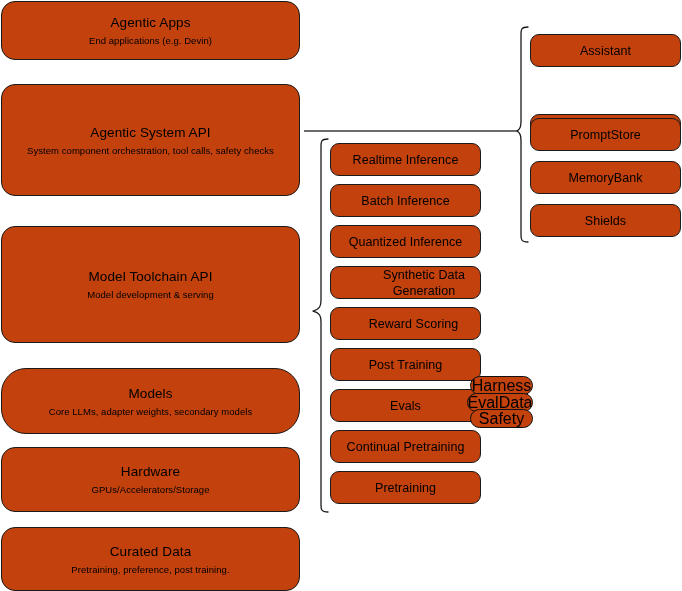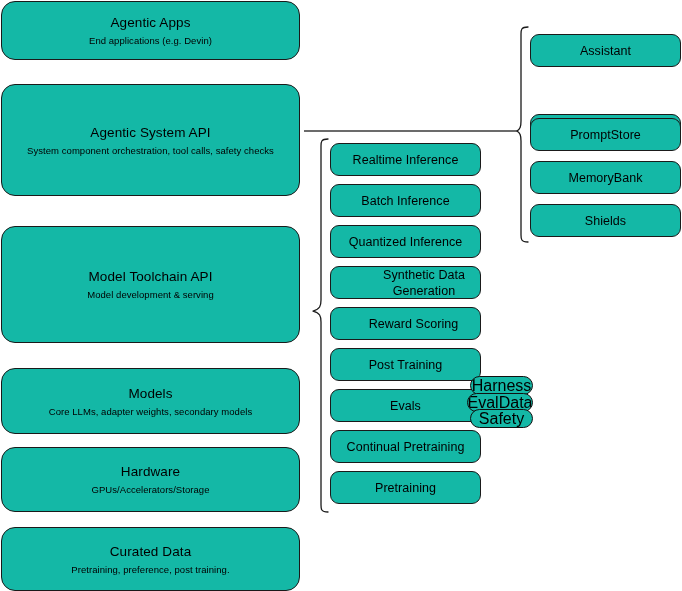--- a/index.html
+++ b/index.html
@@ -19,21 +19,21 @@
   #canvas {
     position: absolute;
     left: 0; top: 0;
     width: 682px;
     height: 591px;
   }
   .node {
     position: absolute;
     box-sizing: border-box;
     border: 1.2px solid #1a1a1a;
-    background: #14b8a6;
+    background: #c2410c;
     display: flex;
     flex-direction: column;
     align-items: center;
     justify-content: center;
     text-align: center;
     overflow: hidden;
   }
   
   .layer {
     border-radius: 14px;
@@ -124,21 +124,21 @@
   <div class="node layer" style="left:1px; top:84px; width:299px; height:112px;">
     <div class="title">Agentic System API</div>
     <div class="subtitle">System component orchestration, tool calls, safety checks</div>
   </div>
 
   <div class="node layer" style="left:1px; top:226px; width:299px; height:117px;">
     <div class="title">Model Toolchain API</div>
     <div class="subtitle">Model development &amp; serving</div>
   </div>
 
-  <div class="node layer" style="left:1px; top:368px; width:299px; height:66px;">
+  <div class="node layer" style="left:1px; top:368px; width:299px; height:66px;border-radius:25px;">
     <div class="title">Models</div>
     <div class="subtitle">Core LLMs, adapter weights, secondary models</div>
   </div>
 
   <div class="node layer" style="left:1px; top:447px; width:299px; height:65px;">
     <div class="title">Hardware</div>
     <div class="subtitle">GPUs/Accelerators/Storage</div>
   </div>
 
   <div class="node layer" style="left:1px; top:527px; width:299px; height:64px;">

